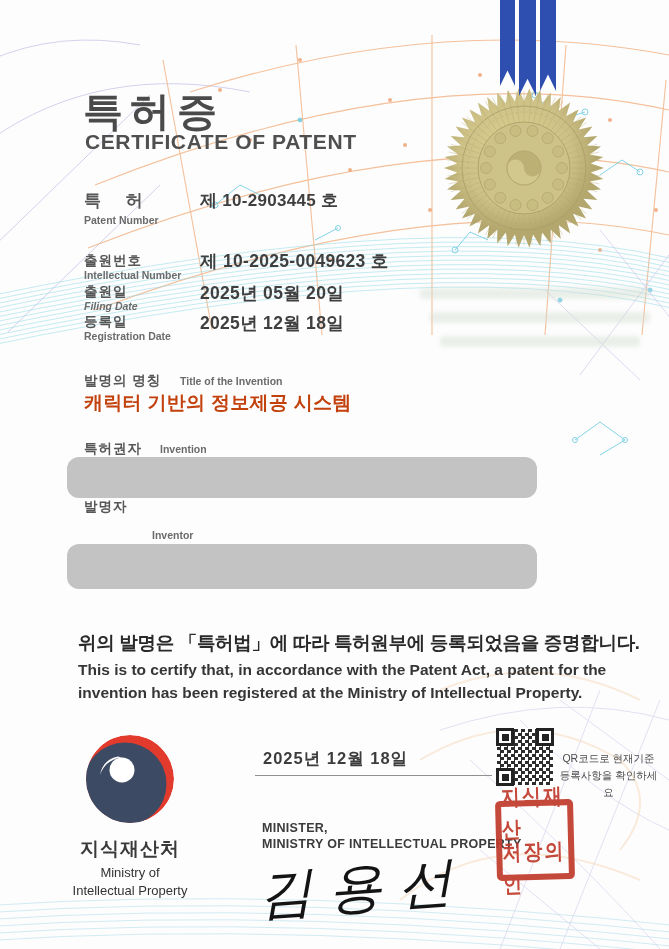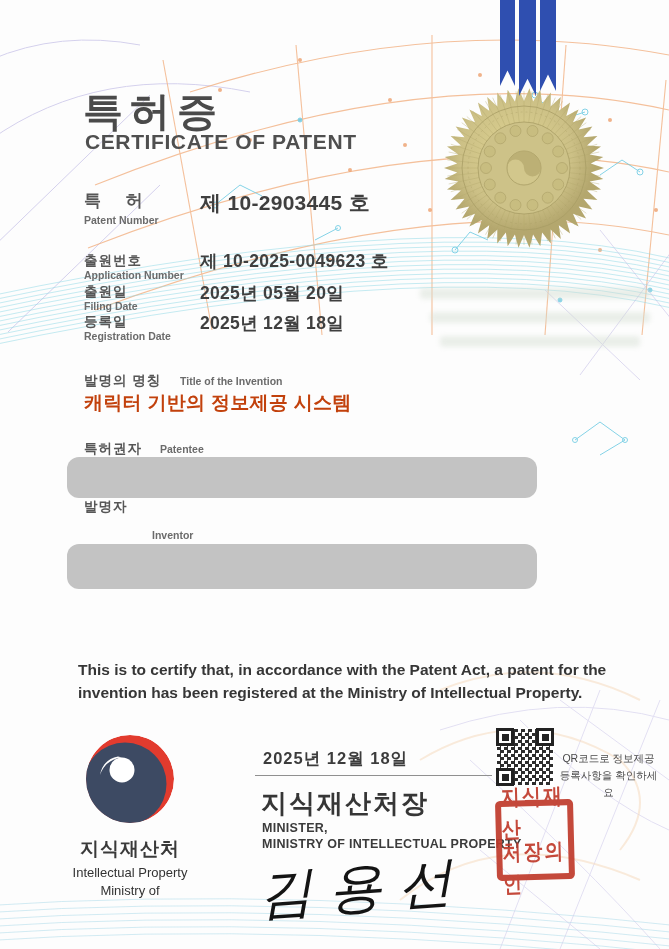--- a/index.html
+++ b/index.html
@@ -185,69 +185,69 @@
 
   <div class="ribbon" style="left:500px; width:15px; height:86px;"></div>
   <div class="ribbon" style="left:519px; width:17px; height:96px;"></div>
   <div class="ribbon" style="left:540px; width:16px; height:91px;"></div>
 
   <div class="abs title-ko" style="left:83px; top:84px;">특허증</div>
   <div class="abs title-en" style="left:85px; top:130px;">CERTIFICATE OF PATENT</div>
 
   <div class="abs k-label" style="left:84px; top:189px; font-size:17px; letter-spacing:10px;">특 허</div>
   <div class="abs e-label" style="left:84px; top:214px;">Patent Number</div>
-  <div class="abs f-value" style="left:200px; top:189px; font-size:21px;">제 10-2903445 호</div>
+  <div class="abs f-value" style="left:200px; top:189px; font-size:17px;">제 10-2903445 호</div>
 
   <div class="abs k-label" style="left:84px; top:252px;">출원번호</div>
-  <div class="abs e-label" style="left:84px; top:269px;">Application Number</div>
+  <div class="abs e-label" style="left:84px; top:269px;">Intellectual Number</div>
   <div class="abs f-value" style="left:200px; top:249px;">제 10-2025-0049623 호</div>
 
   <div class="abs k-label" style="left:84px; top:283px;">출원일</div>
-  <div class="abs e-label" style="left:84px; top:300px;">Filing Date</div>
+  <div class="abs e-label" style="left:84px; top:300px;font-style:italic;">Filing Date</div>
   <div class="abs f-value" style="left:200px; top:281px;">2025년 05월 20일</div>
 
   <div class="abs k-label" style="left:84px; top:313px;">등록일</div>
   <div class="abs e-label" style="left:84px; top:330px;">Registration Date</div>
   <div class="abs f-value" style="left:200px; top:311px;">2025년 12월 18일</div>
 
   <div class="abs k-label" style="left:84px; top:372px;">발명의 명칭</div>
   <div class="abs e-label" style="left:180px; top:375px;">Title of the Invention</div>
   <div class="abs f-value" style="left:84px; top:390px; font-size:19px; color:#c2410c;">캐릭터 기반의 정보제공 시스템</div>
 
   <div class="abs k-label" style="left:84px; top:440px;">특허권자</div>
-  <div class="abs e-label" style="left:160px; top:443px;">Patentee</div>
+  <div class="abs e-label" style="left:160px; top:443px;">Invention</div>
   <div class="abs redact" style="left:67px; top:457px; width:470px; height:41px;"></div>
 
   <div class="abs k-label" style="left:84px; top:498px;">발명자</div>
   <div class="abs e-label" style="left:152px; top:529px;">Inventor</div>
   <div class="abs redact" style="left:67px; top:544px; width:470px; height:45px;"></div>
 
+  <div class="abs stmt-ko" style="left:78px; top:630px;">위의 발명은 「특허법」에 따라 특허원부에 등록되었음을 증명합니다.</div>
   <div class="abs stmt-en" style="left:78px; top:661px;">This is to certify that, in accordance with the Patent Act, a patent for the</div>
   <div class="abs stmt-en" style="left:78px; top:684px;">invention has been registered at the Ministry of Intellectual Property.</div>
 
   <div class="abs date-line" style="left:263px; top:748px;">2025년 12월 18일</div>
   <div class="abs rule" style="left:255px; top:775px; width:237px;"></div>
-  <div class="abs minister-ko" style="left:261px; top:786px;">지식재산처장</div>
   <div class="abs minister-en" style="left:262px; top:821px;">MINISTER,</div>
   <div class="abs minister-en" style="left:262px; top:837px;">MINISTRY OF INTELLECTUAL PROPERTY</div>
 
   <div class="abs agency-ko" style="left:45px; top:836px; width:170px;">지식재산처</div>
   <div class="abs agency-en" style="left:35px; top:864px; width:190px;">
+    <div>Ministry of</div>
     <div>Intellectual Property</div>
-    <div>Ministry of</div>
   </div>
 
   <div class="qr">
     <div class="qr-noise"></div>
     <div class="finder f-tl"></div>
     <div class="finder f-tr"></div>
     <div class="finder f-bl"></div>
   </div>
   <div class="abs qr-note" style="left:556px; top:750px; width:105px;">
-    <div>QR코드로 정보제공</div>
+    <div>QR코드로 현재기준</div>
     <div>등록사항을 확인하세요</div>
   </div>
 
   <div class="stamp">
     <span>지식재산</span>
     <span>처장의인</span>
   </div>
 
   <div class="abs sig" style="left:258px; top:852px;">김용선</div>
 

